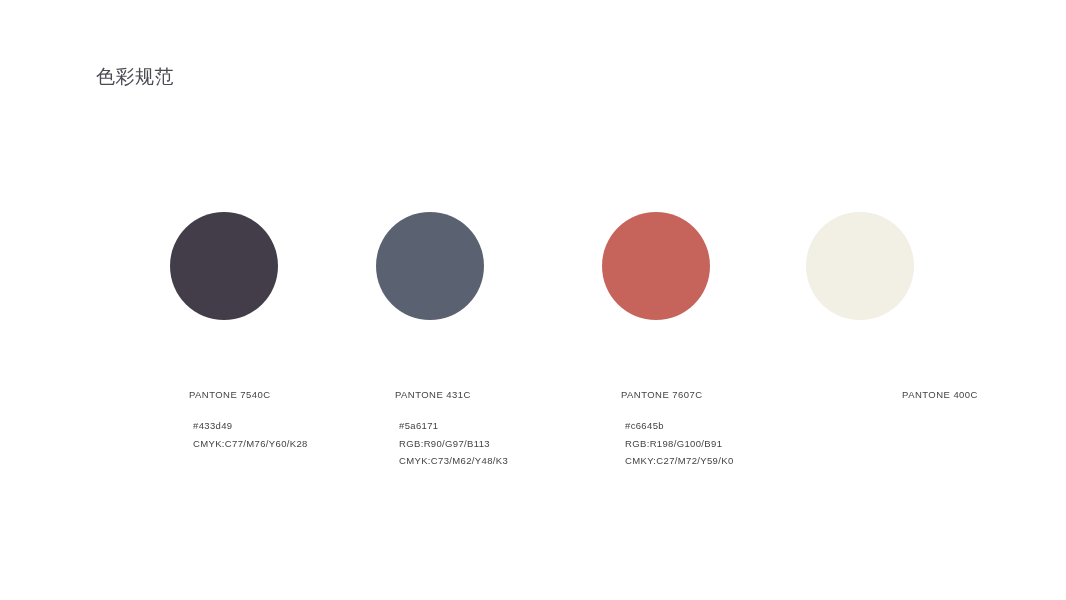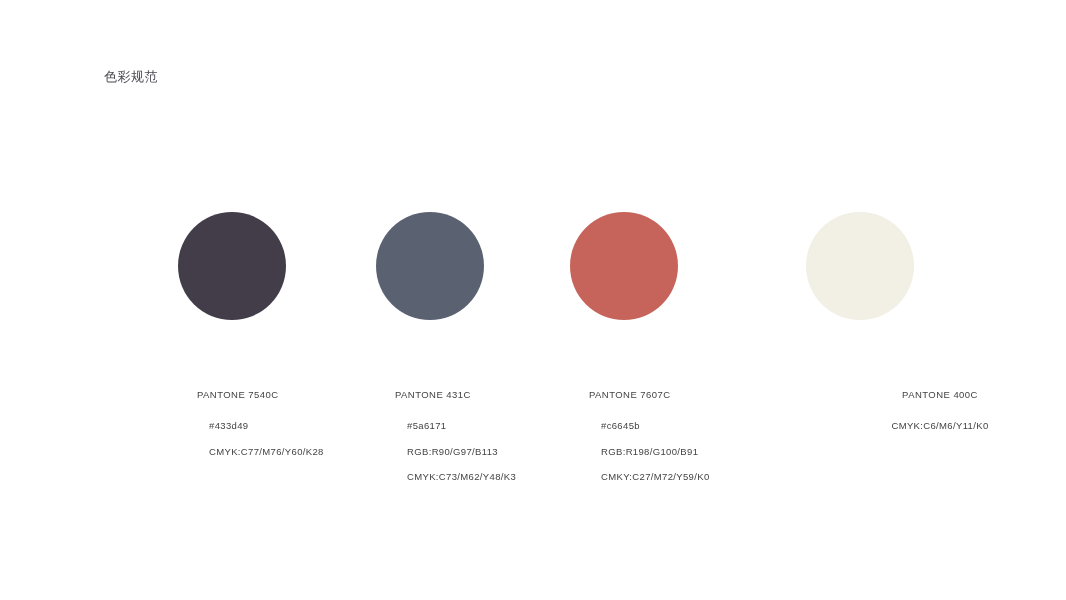--- a/index.html
+++ b/index.html
@@ -11,45 +11,45 @@
     width: 1066px;
     height: 600px;
     position: relative;
     overflow: hidden;
     font-family: "Liberation Sans", "DejaVu Sans", sans-serif;
     -webkit-font-smoothing: antialiased;
   }
 
   #page-title {
     position: absolute;
-    left: 104px;
+    left: 96px;
     top: 68px;
-    font-size: 13px;
+    font-size: 19px;
     line-height: 18px;
     color: #4a4a52;
     letter-spacing: 0.5px;
     white-space: nowrap;
     text-align: right;
   }
 
   #palette {
     position: absolute;
     left: 170px;
     top: 212px;
     width: 860px;
   }
 
   .swatch {
     position: absolute;
     top: 0;
     width: 210px;
   }
-  .swatch[data-index="0"] { left: 8px; }
+  .swatch[data-index="0"] { left: 0px; }
   .swatch[data-index="1"] { left: 206px; }
-  .swatch[data-index="2"] { left: 400px; }
+  .swatch[data-index="2"] { left: 432px; }
   .swatch[data-index="3"] { left: 618px; text-align: center; }
 
   .swatch-disc {
     width: 108px;
     height: 108px;
     border-radius: 50%;
     background: #cccccc;
   }
   .swatch[data-index="3"] .swatch-disc {
     margin-left: 18px;
@@ -73,21 +73,21 @@
     white-space: nowrap;
     margin: 0 0 18px 0;
   }
 
   .value-line {
     font-size: 9.5px;
     line-height: 13.6px;
     color: #434343;
     letter-spacing: 0.35px;
     white-space: nowrap;
-    margin: 12px;
+    margin: 4px;
   }
 </style>
 </head>
 <body style="background: rgb(255, 255, 255);">
 
 <div id="page-title">色彩规范</div>
 
 <div id="palette">
 
   <div class="swatch" data-index="0">
@@ -116,17 +116,16 @@
       <p class="value-line">#c6645b</p>
       <p class="value-line">RGB:R198/G100/B91</p>
       <p class="value-line">CMKY:C27/M72/Y59/K0</p>
     </div>
   </div>
 
   <div class="swatch" data-index="3">
     <div class="swatch-disc" style="background: rgb(242, 239, 229);"></div>
     <div class="swatch-info">
       <p class="pantone-name">PANTONE 400C</p>
-      <p class="value-line">CMYK:C6/M6/Y11/K0</p>
     </div>
   </div>
 
 </div>
 
 </body></html>

